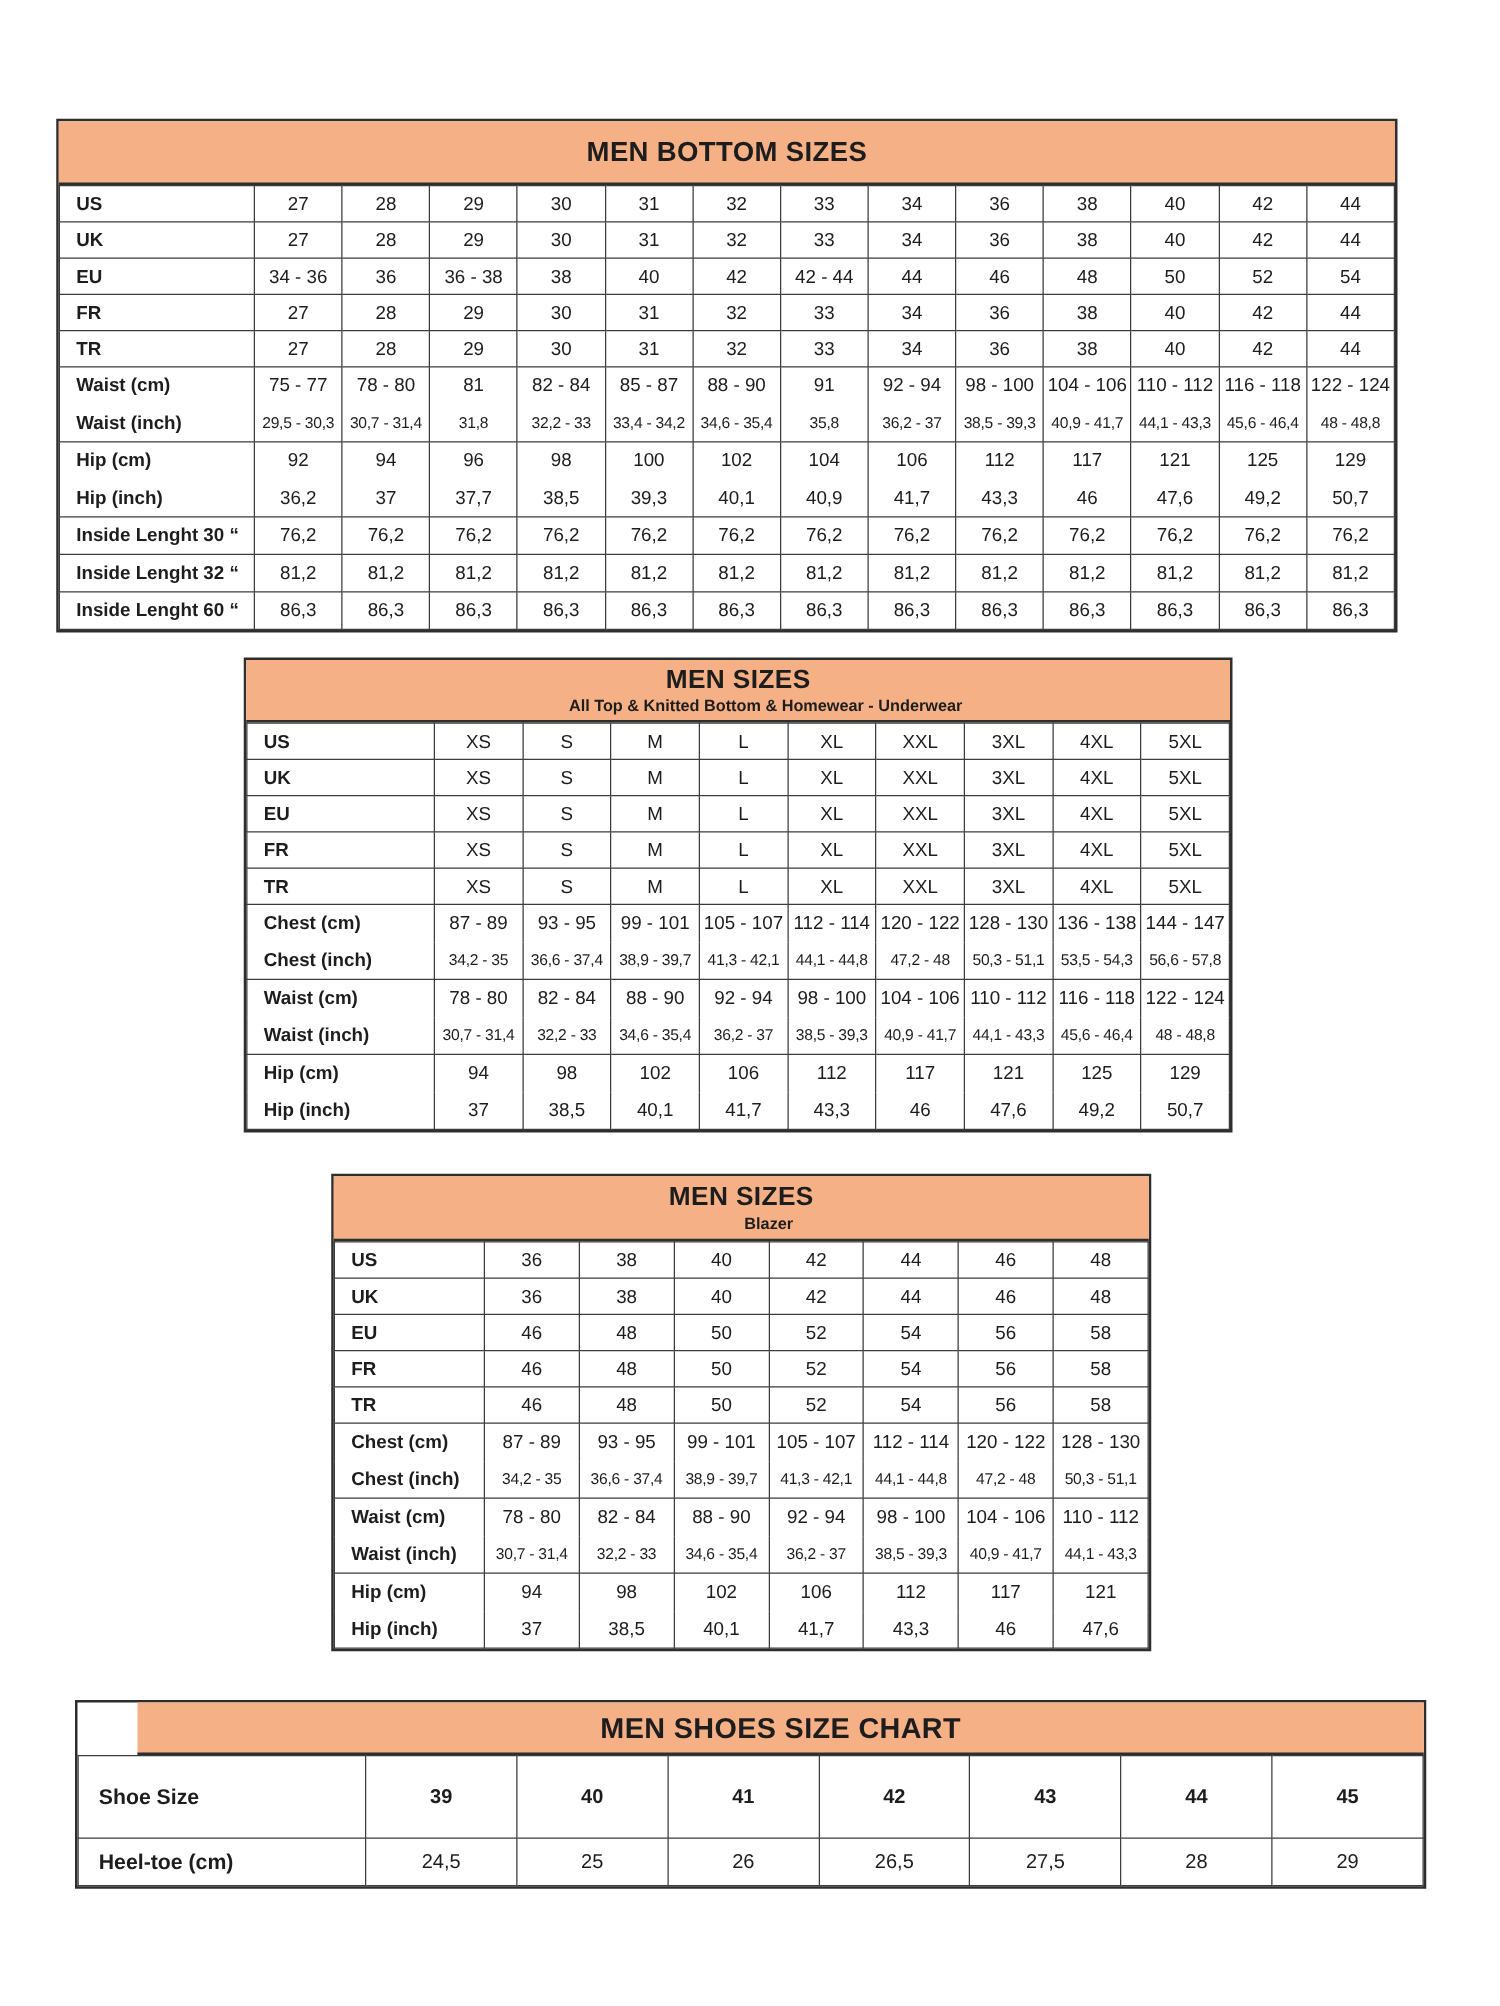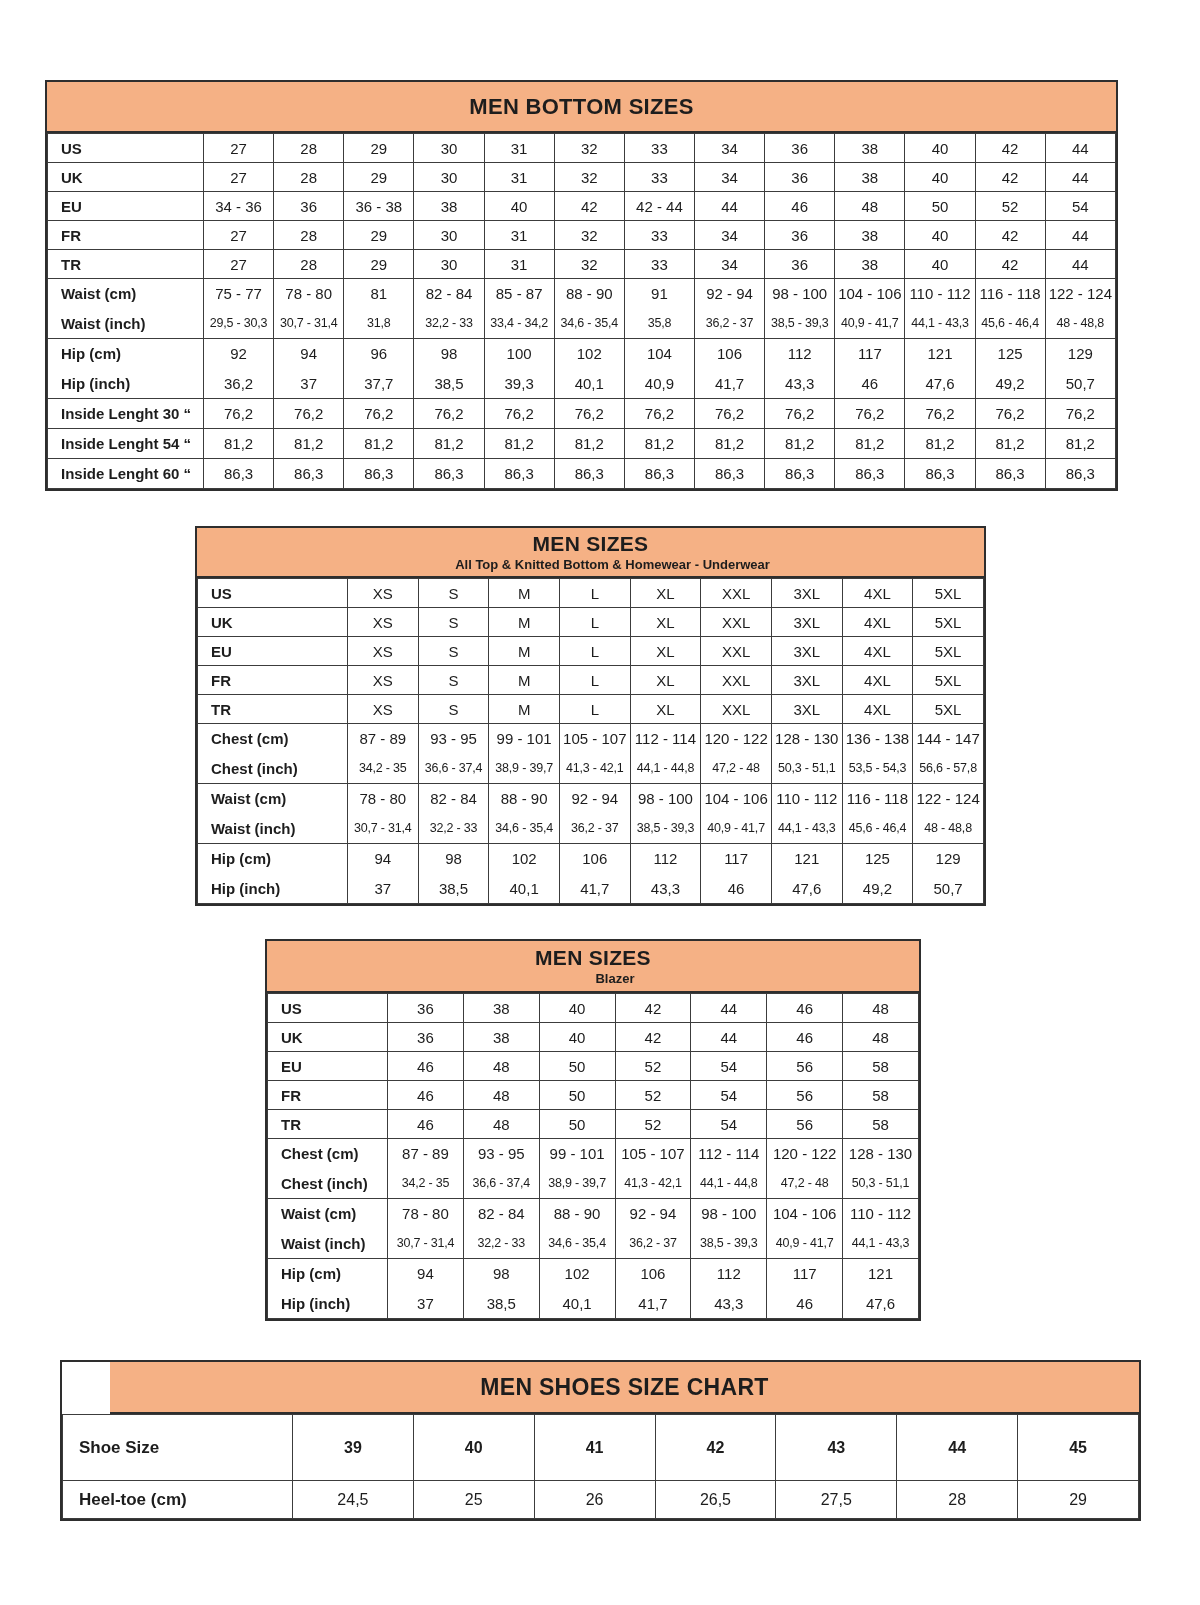--- a/index.html
+++ b/index.html
@@ -34,21 +34,21 @@
     text-align:center;font-size:15px;padding:0;
     white-space:nowrap;overflow:hidden;vertical-align:middle;
   }
   td.lbl{text-align:left;padding-left:13px;font-weight:bold;}
   tr.gtop td{border-bottom:none;}
   tr.gbottom td{border-top:none;}
   td.small{font-size:12.5px;letter-spacing:-.2px;}
   td.boldval{font-weight:bold;}
 
   
-  .t1{left:45px;top:80px;width:1073px;}
+  .t1{left:45px;top:95px;width:1073px;}
   .t1 .titlebar{height:51px;}
   .t1 tbody tr{height:29px;}
   .t1 tr.gtop,.t1 tr.gbottom{height:30px;}
   .t1 tbody tr:nth-child(n+10){height:30px;margin-left:36px;}
   .t1 col.lblcol{width:156px;}
 
   
   .t2{left:195px;top:526px;width:791px;}
   .t2 .titlebar{height:50px;}
   .t2 .title{font-size:21px;}
@@ -59,21 +59,21 @@
   
   .t3{left:265px;top:939px;width:656px;}
   .t3 .titlebar{height:52px;}
   .t3 .title{font-size:21px;}
   .t3 tbody tr{height:29px;}
   .t3 tr.gtop,.t3 tr.gbottom{height:30px;}
   .t3 col.lblcol{width:120px;}
 
   
   .t4{left:60px;top:1360px;width:1081px;}
-  .t4 .titlebar{height:52px;margin-left:48px;}
+  .t4 .titlebar{height:42px;margin-left:48px;}
   .t4 .title{font-size:23px;}
   .t4 tbody tr:first-child{height:66px;padding-left:24px;}
   .t4 tbody tr:last-child{height:38px;}
   .t4 col.lblcol{width:230px;}
   .t4 td{font-size:16px;}
   .t4 td.lbl{font-size:17px;padding-left:16px;}
 </style>
 </head>
 <body>
 
@@ -254,21 +254,21 @@
           <td class="val">76,2</td>
           <td class="val">76,2</td>
           <td class="val">76,2</td>
           <td class="val">76,2</td>
           <td class="val">76,2</td>
           <td class="val">76,2</td>
           <td class="val">76,2</td>
           <td class="val">76,2</td>
         </tr>
         <tr class="simple">
-          <td class="lbl">Inside Lenght 54 “</td>
+          <td class="lbl">Inside Lenght 32 “</td>
           <td class="val">81,2</td>
           <td class="val">81,2</td>
           <td class="val">81,2</td>
           <td class="val">81,2</td>
           <td class="val">81,2</td>
           <td class="val">81,2</td>
           <td class="val">81,2</td>
           <td class="val">81,2</td>
           <td class="val">81,2</td>
           <td class="val">81,2</td>

